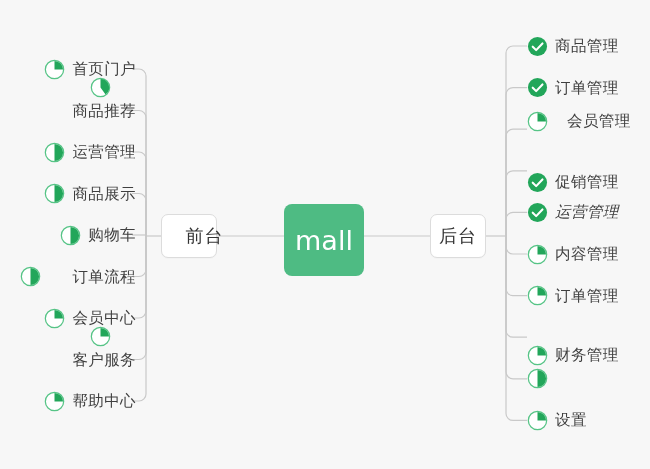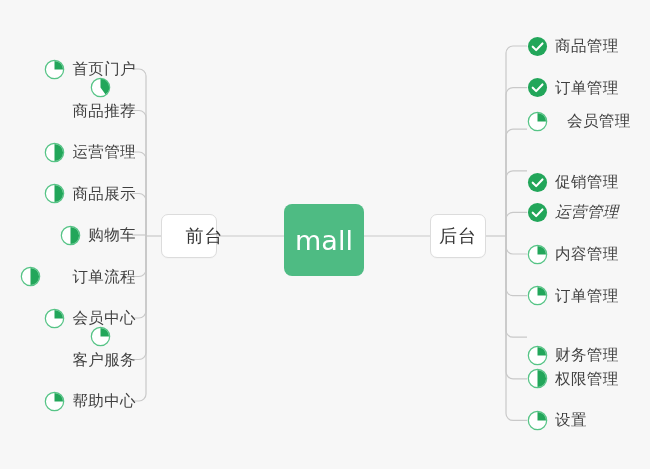--- a/index.html
+++ b/index.html
@@ -278,21 +278,20 @@
           <circle cx="11" cy="11" r="9.6" fill="#ffffff" stroke="#56c486" stroke-width="1.3"></circle>
           <path d="M 11 11 L 11 2 A 9 9 0 0 1 20.000 11.000 Z" fill="#22a65a"></path>
         </svg>
         <span class="lbl">财务管理</span>
       </div>
       <div class="leaf" style="top: 365.8px;">
         <svg class="ico" viewBox="0 0 22 22">
           <circle cx="11" cy="11" r="9.6" fill="#ffffff" stroke="#56c486" stroke-width="1.3"></circle>
           <path d="M 11 11 L 11 2 A 9 9 0 0 1 11.000 20.000 Z" fill="#22a65a"></path>
         </svg>
-        <span class="lbl">权限管理</span>
       </div>
       <div class="leaf" style="top: 407.4px;">
         <svg class="ico" viewBox="0 0 22 22">
           <circle cx="11" cy="11" r="9.6" fill="#ffffff" stroke="#56c486" stroke-width="1.3"></circle>
           <path d="M 11 11 L 11 2 A 9 9 0 0 1 20.000 11.000 Z" fill="#22a65a"></path>
         </svg>
         <span class="lbl">设置</span>
       </div>
     </div>
 

